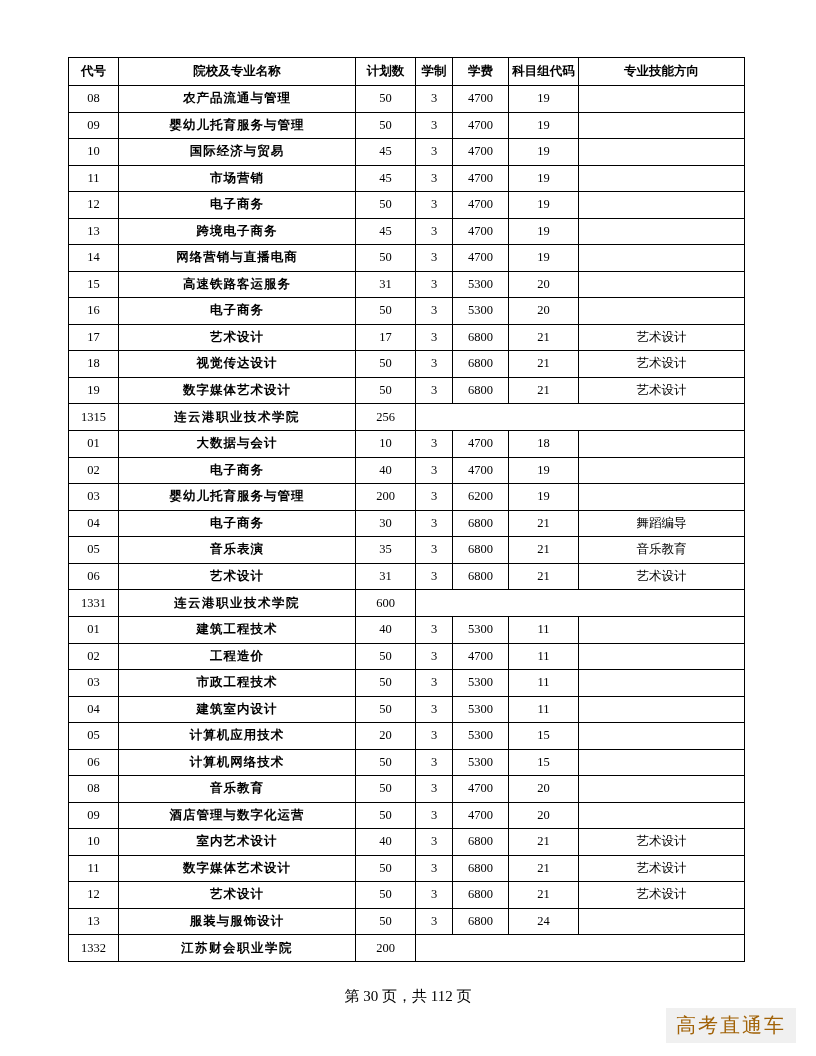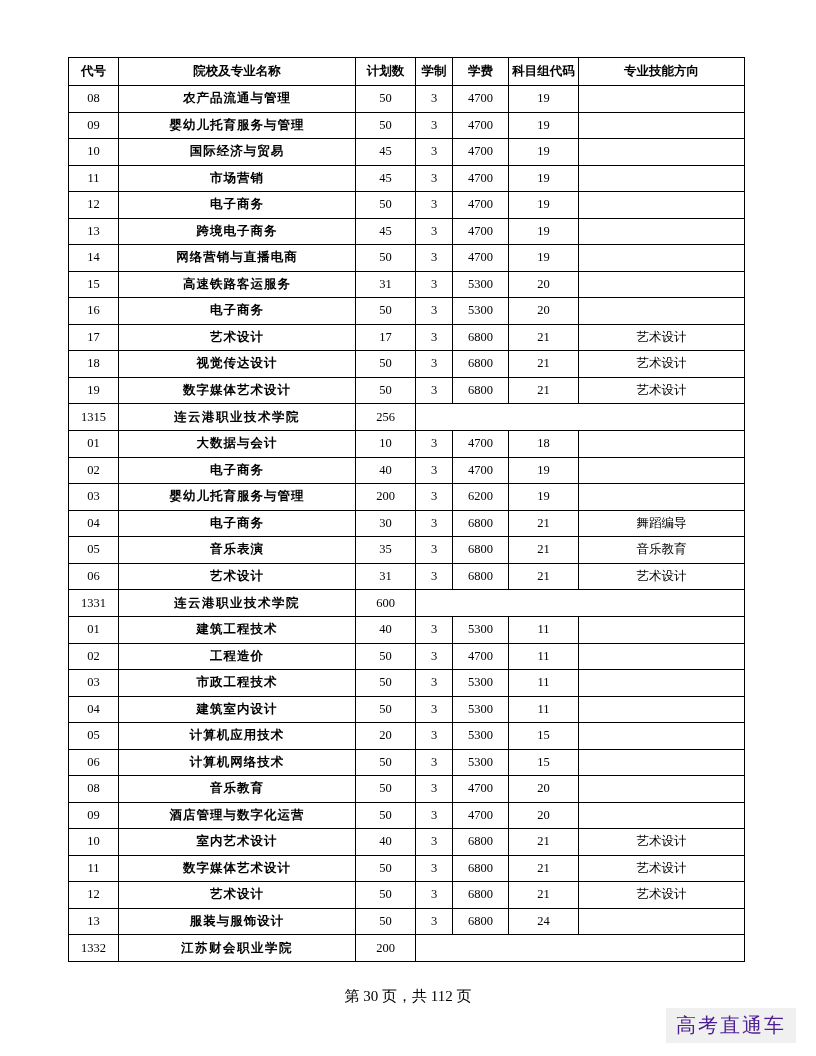--- a/index.html
+++ b/index.html
@@ -41,21 +41,21 @@
 
   .footer-page {
     position:absolute; left:0; right:0; top:987px;
     text-align:center;
     font-size:15px;
     color:#000;
   }
   .watermark {
     position:absolute; right:20px; top:1008px;
     background:#f0f0f0;
-    color:#4c1d95;
+    color:#a16207;
     font-size:20px;
     letter-spacing:2px;
     padding:4px 10px;
     font-family:"Liberation Sans","DejaVu Sans",sans-serif;
   }
 </style>
 </head>
 <body>
 
 <div class="page">

